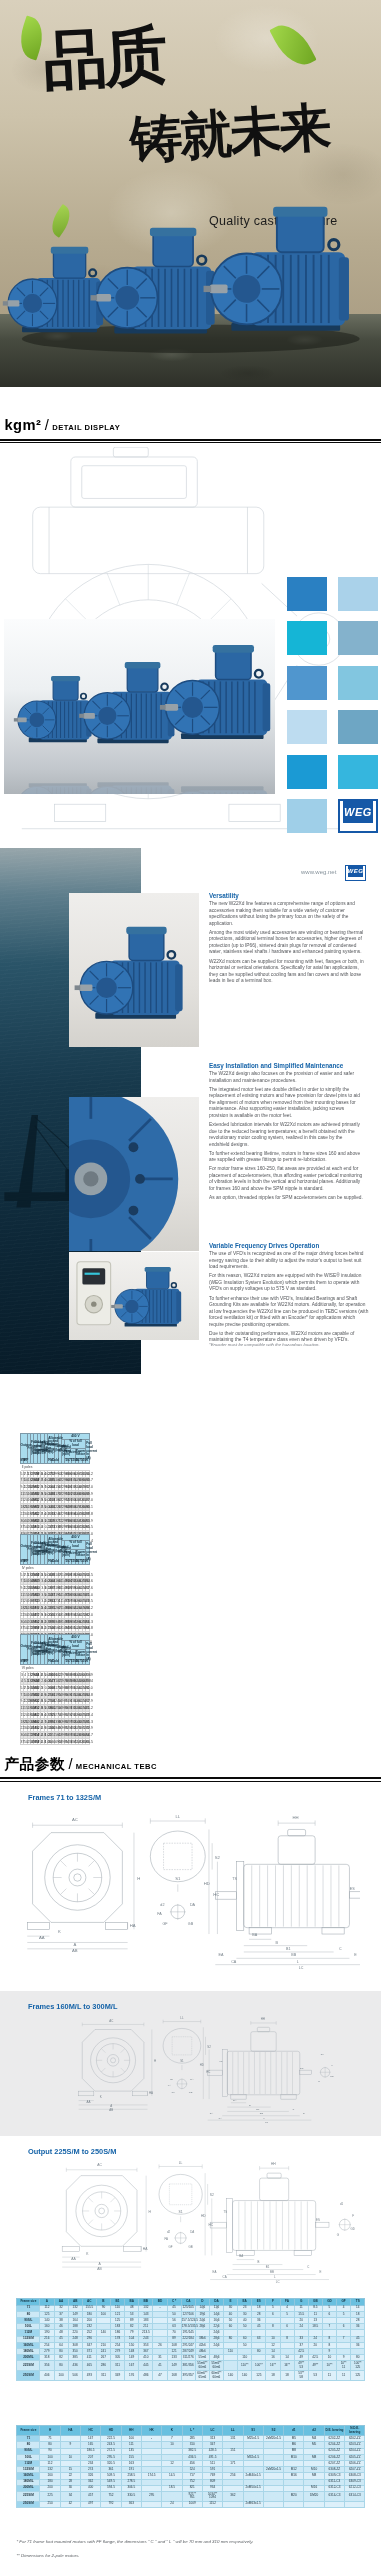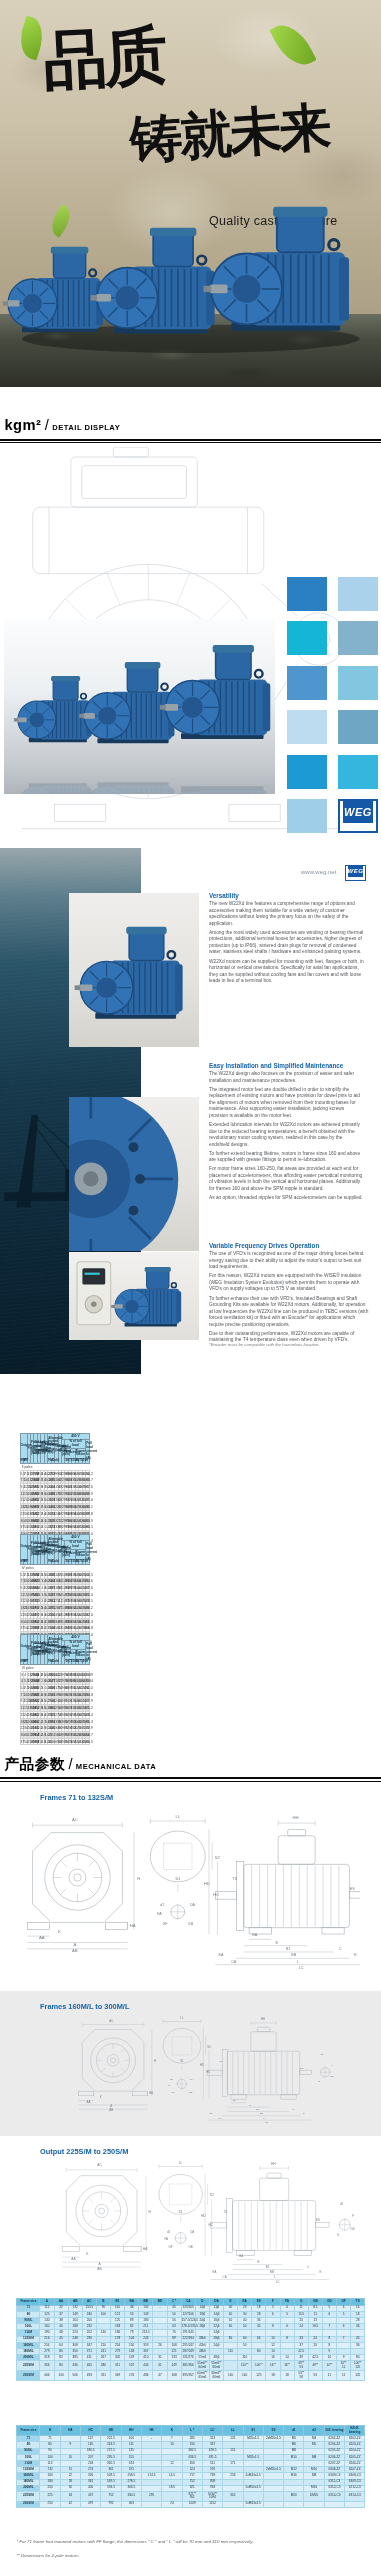--- a/index.html
+++ b/index.html
@@ -85,21 +85,21 @@
   .ptable table{width:100%;border-collapse:collapse;table-layout:fixed;}
   .ptable th{background:#a9dcee;border:0.5px solid #7d99a8;font-size:3.2px;line-height:3.7px;
         padding:0.5px 0;color:#16303f;font-weight:700;}
   .ptable td{border:0.5px solid #d2d2d2;font-size:3.4px;line-height:4.1px;text-align:center;
         padding:0.8px 0;color:#333;background:#fff;}
   .ptable tr.alt td{background:#e5e5e5;}
   .ptable tr.grouplabel td{background:#fff;border:0.5px solid #fff;border-bottom:none;
         text-align:left;font-size:3.3px;color:#45474b;padding-left:1.1px;}
 
   
-  .frames-h{position:absolute;left:40px;font-size:7.4px;font-weight:700;color:#1563a8;}
+  .frames-h{position:absolute;left:28px;font-size:7.4px;font-weight:700;color:#1563a8;}
   .grayband{position:absolute;left:0;top:1991px;width:381px;height:145px;background:#ebebec;}
   .drawing-slot{position:absolute;left:22px;width:338px;}
   .drawing-slot svg{width:100%;height:100%;}
 
   
   .dtable{position:absolute;left:16.4px;width:349px;}
   .dtable table{width:100%;border-collapse:collapse;table-layout:fixed;}
   .dtable th{background:#69c0e0;border:0.5px solid #8fc6dd;font-size:3.1px;line-height:3.5px;
         padding:1.1px 0;color:#12303f;font-weight:700;}
   .dtable th:first-child{width:22px;}
@@ -1195,21 +1195,21 @@
             <td>0.85</td>
             <td>66.5</td>
           </tr>
         </tbody>
       </table>
     </div>
 
   <div class="sechead" style="top:1755px;">
     <span class="cn">产品参数</span>
       <span class="sep">/</span>
-    <span class="en">MECHANICAL DATA</span>
+    <span class="en">MECHANICAL TEBC</span>
   </div>
   <div class="rule-thick" style="top:1777px;"></div>
   <div class="rule-thin" style="top:1781px;"></div>
 
   <div class="grayband"></div>
 
   <div class="frames-h" style="top:1793px;">Frames 71 to 132S/M</div>
   <div class="drawing-slot" style="top:1806px;height:180px;">
   <svg viewBox="0 0 640 320" preserveAspectRatio="xMidYMid meet">
     <g fill="none" stroke="#9aa3ab" stroke-width="1">

